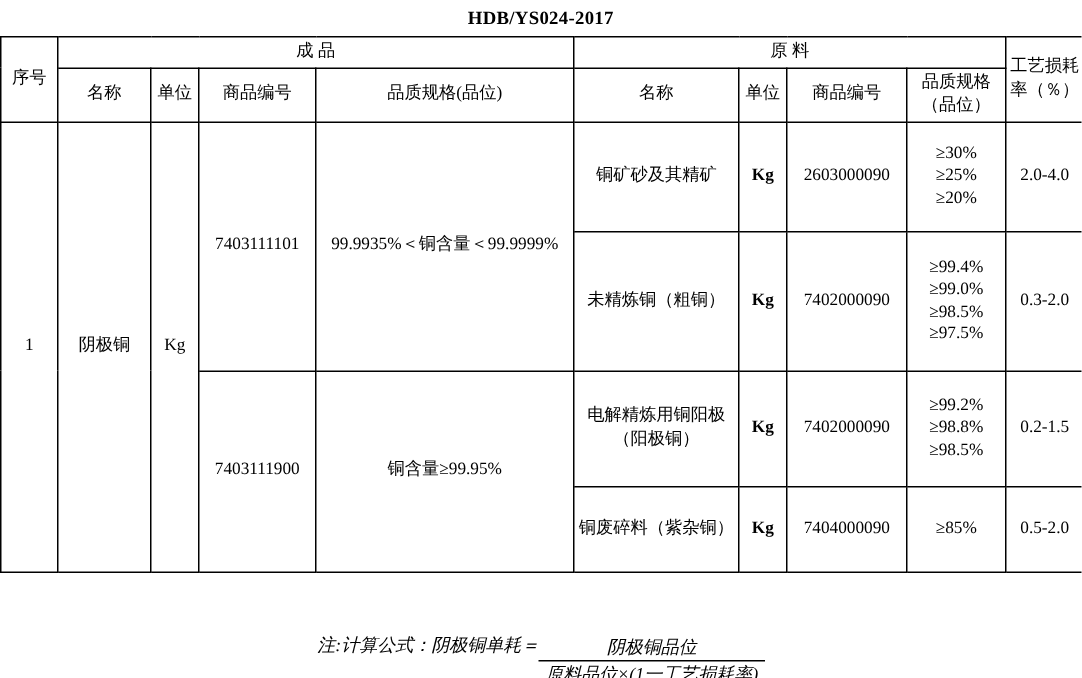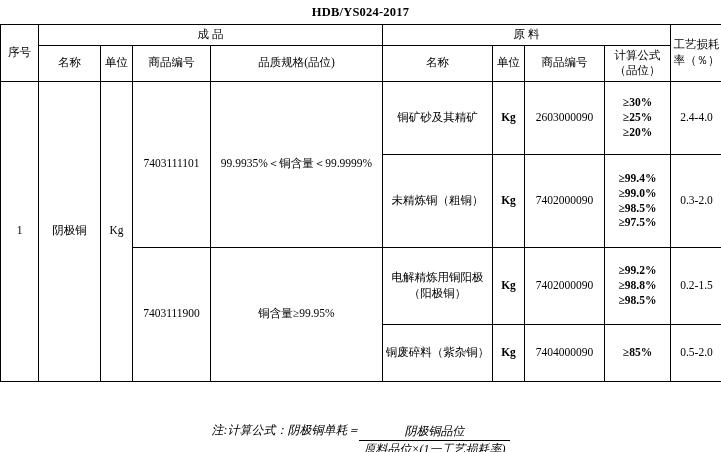--- a/index.html
+++ b/index.html
@@ -48,21 +48,20 @@
   }
   .mono-num {
     font-family: "Liberation Serif", "DejaVu Serif", serif;
     font-size: 11.5px;
   }
   .bold {
     font-weight: bold;
   }
   .spec-list div {
     line-height: 1.3;
-    font-weight: bold;
   }
   .note {
     margin-top: 22px;
     text-align: center;
     font-size: 12px;
     font-style: italic;
   }
   .note-inner {
     display: inline-block;
     white-space: nowrap;
@@ -122,39 +121,39 @@
       </tr>
 
       <tr>
         <td class="hdr">名称</td>
         <td class="hdr">单位</td>
         <td class="hdr">商品编号</td>
         <td class="hdr">品质规格(品位)</td>
         <td class="hdr">名称</td>
         <td class="hdr">单位</td>
         <td class="hdr">商品编号</td>
-        <td class="hdr">计算公式（品位）</td>
+        <td class="hdr">品质规格（品位）</td>
       </tr>
 
       <tr>
         <td rowspan="4">1</td>
         <td rowspan="4">阴极铜</td>
         <td rowspan="4">Kg</td>
         <td rowspan="2" class="mono-num">7403111101</td>
         <td rowspan="2">99.9935%＜铜含量＜99.9999%</td>
 
         <td style="height:68px">铜矿砂及其精矿</td>
         <td class="bold">Kg</td>
         <td class="mono-num">2603000090</td>
         <td class="spec-list">
           <div>≥30%</div>
           <div>≥25%</div>
           <div>≥20%</div>
         </td>
-        <td>2.4-4.0</td>
+        <td>2.0-4.0</td>
       </tr>
 
       <tr>
         <td style="height:88px">
           <div>未精炼铜（粗铜）</div>
         </td>
         <td class="bold">Kg</td>
         <td class="mono-num">7402000090</td>
         <td class="spec-list">
           <div>≥99.4%</div>

